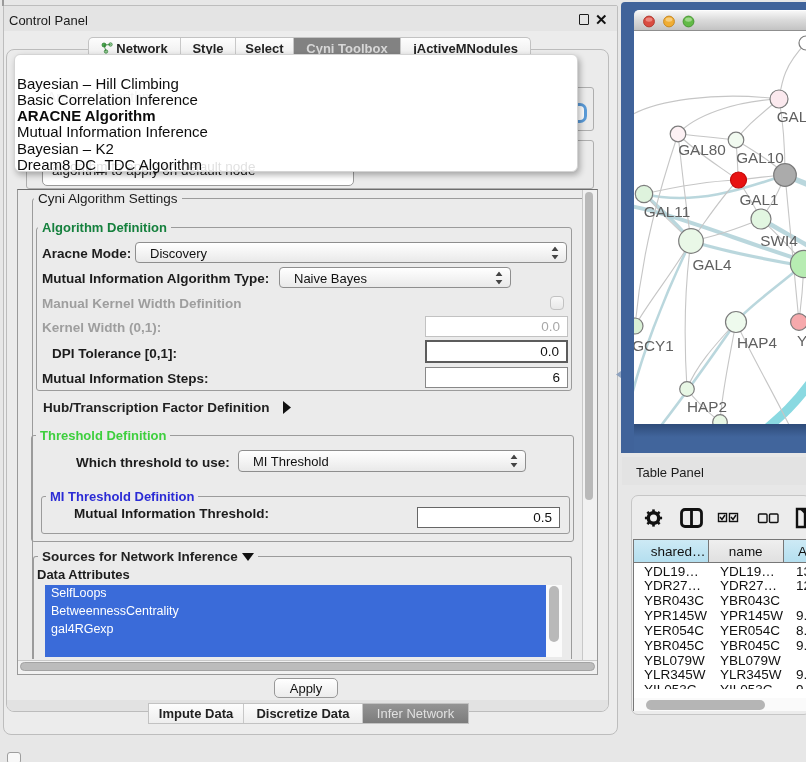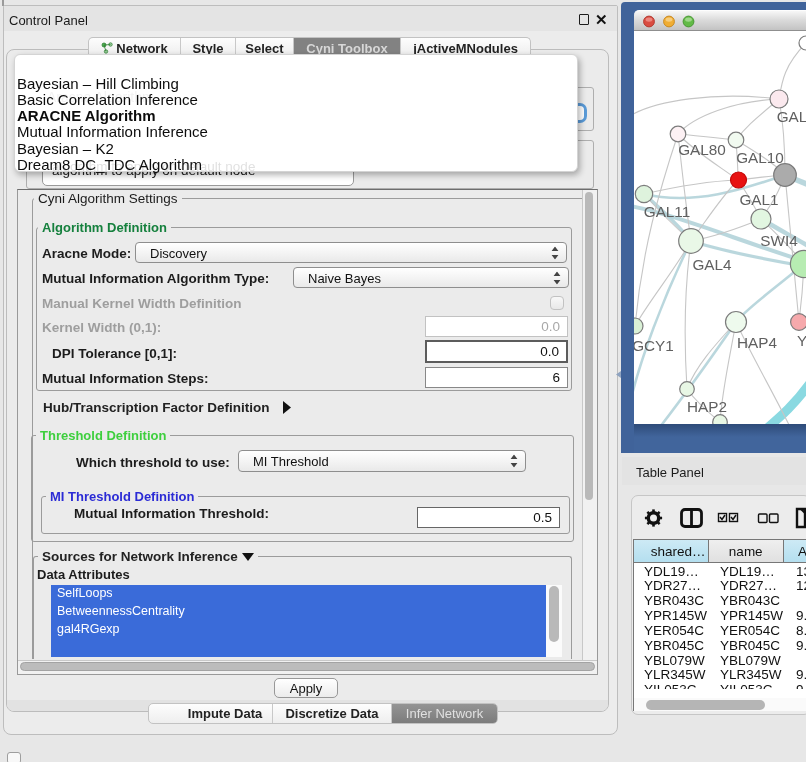--- a/index.html
+++ b/index.html
@@ -74,21 +74,21 @@
 
   <div class="lbl" style="left:21px;top:56px;">Aracne Mode:</div>
   <div class="combo" style="left:114px;top:52px;width:432px;height:21px;">
       <span class="ctext">Discovery</span>
     <svg class="spin" viewBox="0 0 8 13">
         <path d="M4 0 L7.4 4.6 L0.6 4.6 Z M4 13 L7.4 8.4 L0.6 8.4 Z" fill="#444"></path>
       </svg>
   </div>
 
   <div class="lbl" style="left:21px;top:81px;">Mutual Information Algorithm Type:</div>
-  <div class="combo" style="left:272px;top:77px;width:276px;height:21px;padding-left:22px;">
+  <div class="combo" style="left:258px;top:77px;width:232px;height:21px;padding-left:22px;">
       <span class="ctext">Naive Bayes</span>
     <svg class="spin" viewBox="0 0 8 13">
         <path d="M4 0 L7.4 4.6 L0.6 4.6 Z M4 13 L7.4 8.4 L0.6 8.4 Z" fill="#444"></path>
       </svg>
   </div>
 
   <div class="lbl lblgray" style="left:21px;top:106px;">Manual Kernel Width Definition</div>
   <div class="abs" style="left:529px;top:106px;width:14px;height:14px;border:1px solid #c2c2c2;border-radius:4px;background:linear-gradient(#f8f8f8,#e8e8e8);"></div>
 
   <div class="lbl lblgray" style="left:21px;top:130px;">Kernel Width (0,1):</div>
@@ -119,33 +119,33 @@
   <div class="groupbox" style="left:20px;top:306px;width:529px;height:38px;">
     <div class="gtitle ctitle" style="left:4px;color:#2b2bd5;">MI Threshold Definition</div>
   </div>
   <div class="lbl" style="left:26px;top:316px;padding-left:27px;">Mutual Information Threshold:</div>
   <div class="inputf" style="left:396px;top:317px;width:143px;height:21px;border:1px solid #666;">0.5</div>
 
   <div class="groupbox" style="left:12px;top:366px;width:539px;height:120px;border-bottom:none;">
     <div class="gtitle" style="left:4px;color:#1c1c1c;font-size:13.5px;font-weight:bold;color:#222;">Sources for Network Inference <span style="display:inline-block;width:0;height:0;border-left:6px solid transparent;border-right:6px solid transparent;border-top:8px solid #111;vertical-align:middle;"></span></div>
   </div>
   <div class="lbl" style="left:16px;top:377px;font-size:13px;">Data Attributes</div>
-  <div class="abs" style="left:24px;top:395px;width:501px;height:72px;background:#3a6bd9;color:#fff;font-size:12.5px;margin-left:6px;">
+  <div class="abs" style="left:24px;top:395px;width:501px;height:72px;background:#3a6bd9;color:#fff;font-size:12.5px;">
     <div style="padding-left:6px;height:17.8px;line-height:17.8px;">SelfLoops</div>
     <div style="padding-left:6px;height:17.8px;line-height:17.8px;">BetweennessCentrality</div>
     <div style="padding-left:6px;height:17.8px;line-height:17.8px;">gal4RGexp</div>
   </div>
   <div class="abs" style="left:525px;top:395px;width:16px;height:72px;background:#fbfbfb;"></div>
   <div class="abs" style="left:528px;top:396px;width:10px;height:56px;background:#b9b9b9;border-radius:5px;"></div>
 </div>
 
 <div class="abs" style="left:274px;top:678px;width:64px;height:20px;border:1px solid #989898;border-radius:5px;background:linear-gradient(#ffffff,#ececec);text-align:center;line-height:19px;font-size:13px;color:#111;">Apply</div>
 
 <div class="abs" id="bottabs" style="left:148px;top:703px;height:21px;">
-    <div style="display:flex;height:21px;border:1px solid #c2c2c2;border-radius:5px;overflow:hidden;background:linear-gradient(#fdfdfd,#eeeeee);padding-left:29px;">
+    <div style="display:flex;height:21px;border:1px solid #c2c2c2;border-radius:0;overflow:hidden;background:linear-gradient(#fdfdfd,#eeeeee);">
       <div style="width:94px;text-align:center;line-height:20px;font-size:13px;font-weight:bold;color:#222;white-space:nowrap;">Impute Data</div>
       <div style="width:119px;text-align:center;line-height:20px;font-size:13px;font-weight:bold;color:#222;white-space:nowrap;border-left:1px solid #c8c8c8;">Discretize Data</div>
       <div style="width:106px;text-align:center;line-height:20px;font-size:13px;font-weight:bold;color:#222;white-space:nowrap;border-left:1px solid #c8c8c8;background:linear-gradient(#949494,#7c7c7c);color:#e0e0e0;font-weight:normal;">Infer Network</div>
     </div>
   </div>
 
 <div class="abs" style="left:7px;top:752px;width:14px;height:12px;border:1px solid #9e9e9e;border-radius:3px;background:#f8f8f8;"></div>
 
 <div class="abs" style="left:621px;top:2px;width:185px;height:451px;background:#40639a;border-top-left-radius:4px;"></div>
 <div class="abs" style="left:634px;top:424px;width:172px;height:29px;background:linear-gradient(#2e4b79,#41659c 45%);"></div>

